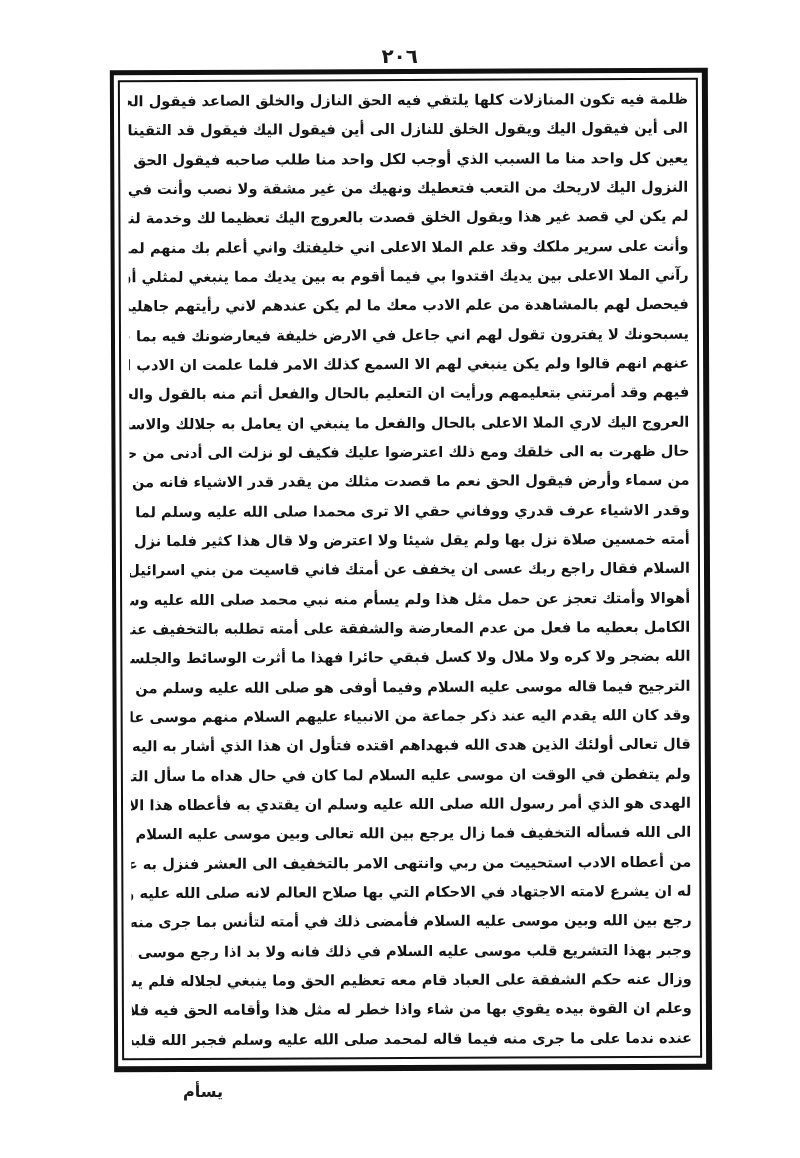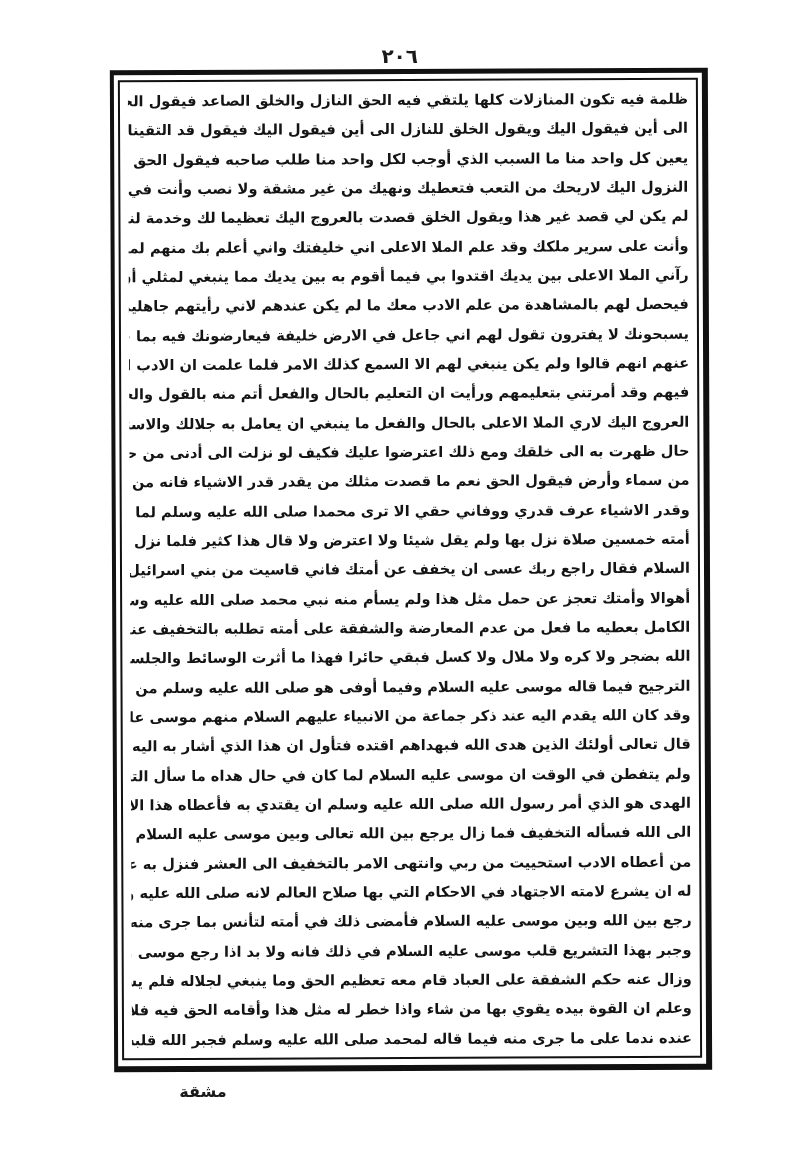--- a/index.html
+++ b/index.html
@@ -79,13 +79,13 @@
       <div class="line">له ان يشرع لامته الاجتهاد في الاحكام التي بها صلاح العالم لانه صلى الله عليه وسلم بالاجتهاد</div>
       <div class="line">رجع بين الله وبين موسى عليه السلام فأمضى ذلك في أمته لتأنس بما جرى منه ولا يستوحش</div>
       <div class="line">وجبر بهذا التشريع قلب موسى عليه السلام في ذلك فانه ولا بد اذا رجع موسى مع نفسه</div>
       <div class="line">وزال عنه حكم الشفقة على العباد قام معه تعظيم الحق وما ينبغي لجلاله فلم يستكثر شيئا في حقه</div>
       <div class="line">وعلم ان القوة بيده يقوي بها من شاء واذا خطر له مثل هذا وأقامه الحق فيه فلا بد له ان يؤثر</div>
       <div class="line">عنده ندما على ما جرى منه فيما قاله لمحمد صلى الله عليه وسلم فجبر الله قلبه بقوله ما يبدل القول</div>
     </div>
   </div>
 </div>
 
-<div class="catchword">مشقة</div>
+<div class="catchword">يسأم</div>
 
 </body></html>

